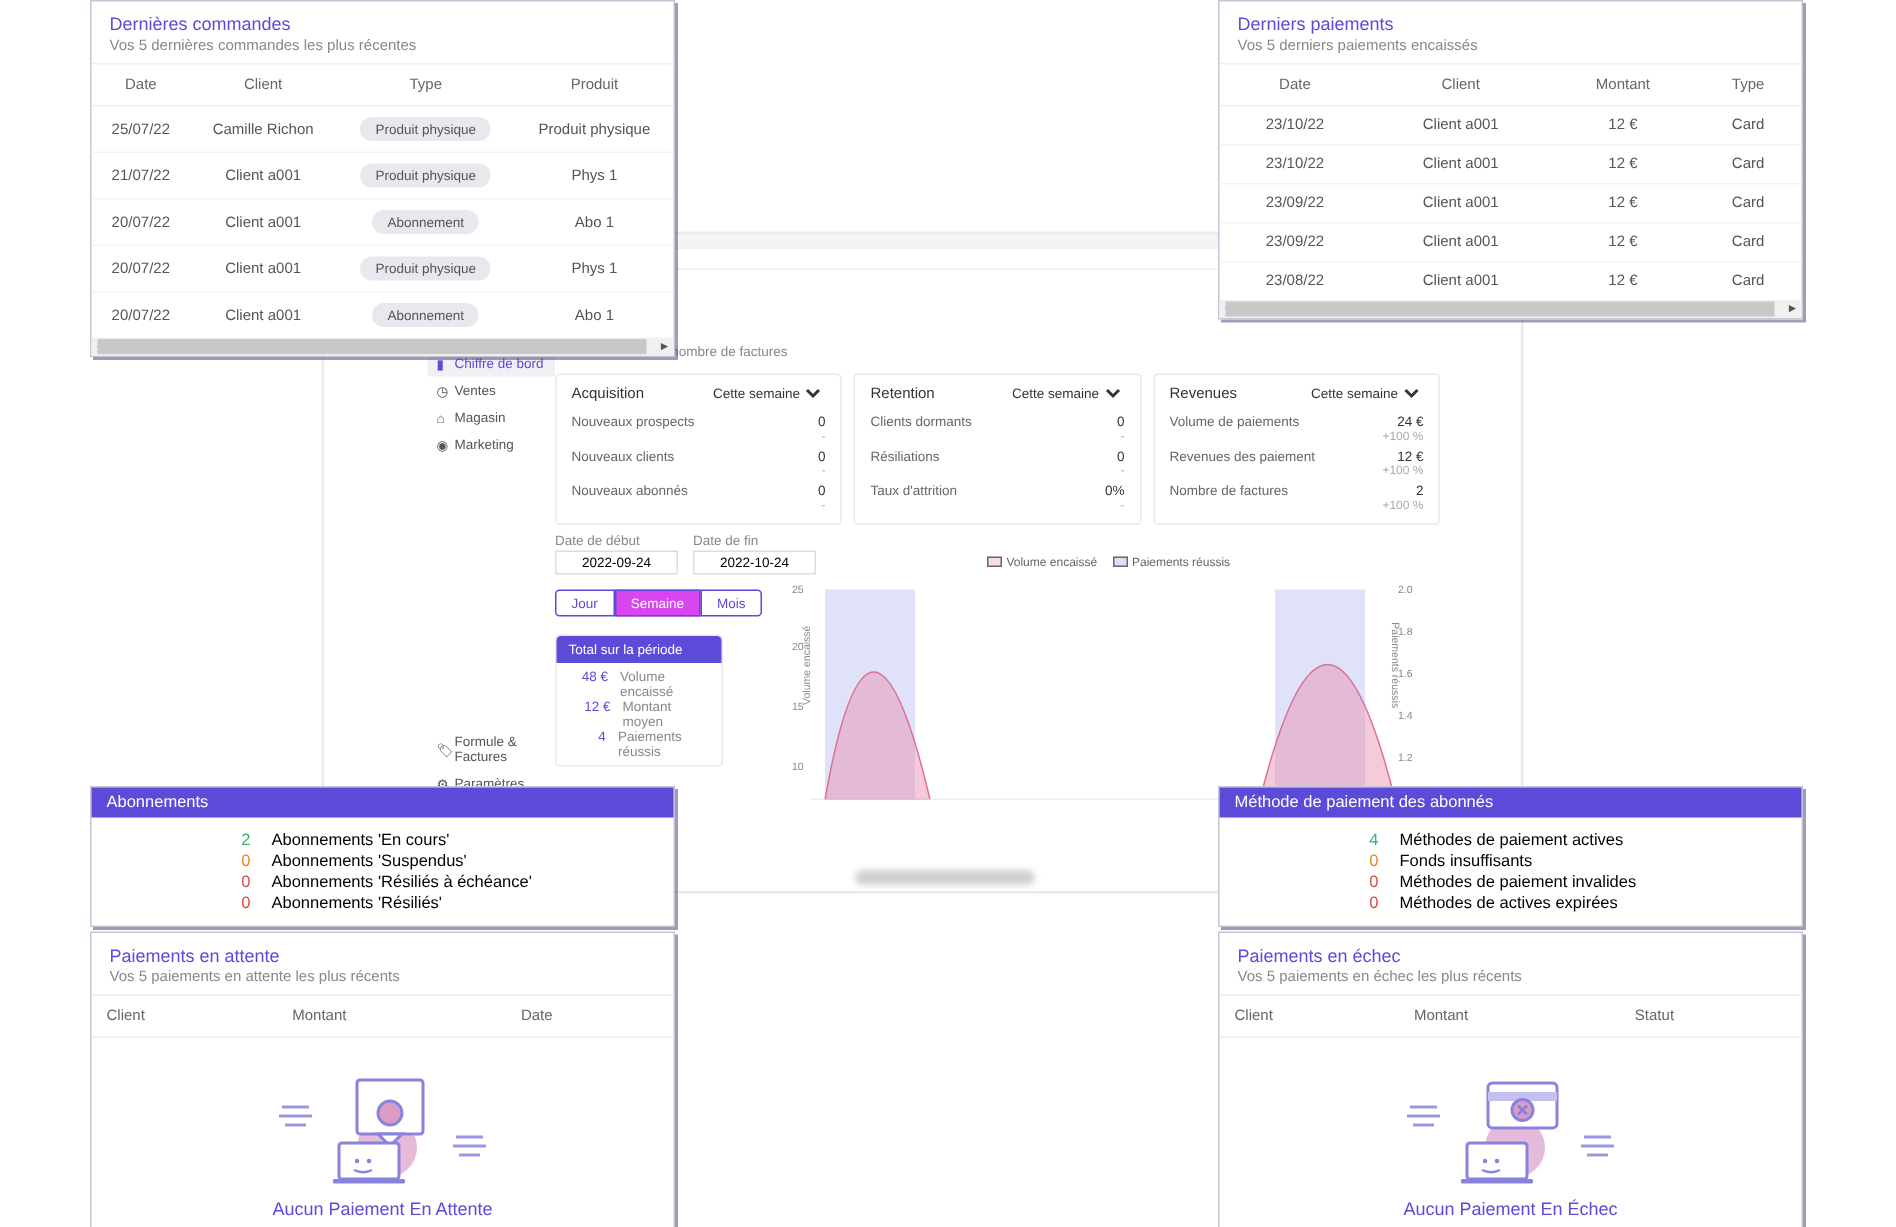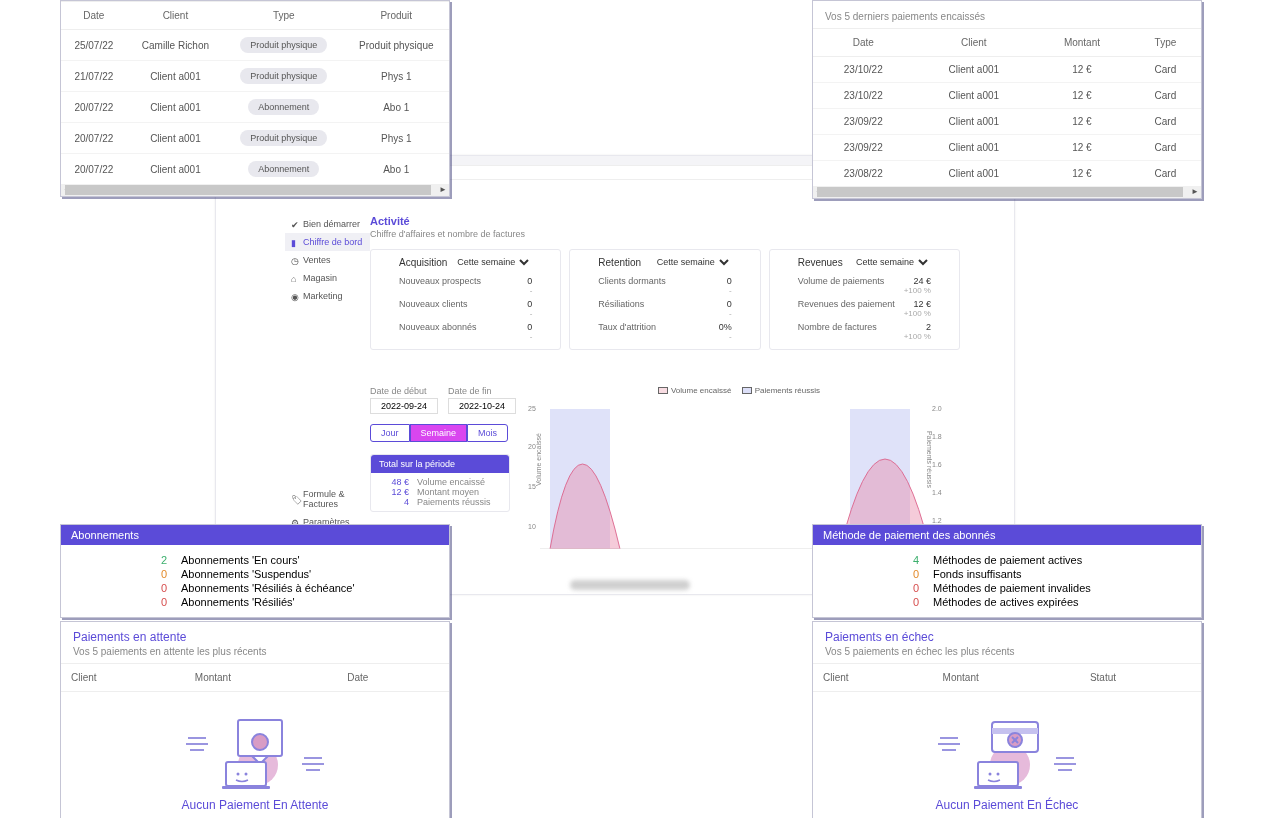--- a/index.html
+++ b/index.html
@@ -22,45 +22,45 @@
 .bg-sidebar .item.active { background: #f0f0f5; color: #5b4bd8; }
 .bg-sidebar .icon { width: 8px; height: 8px; display: inline-block; }
 .bg-main {
   position: absolute; left: 370px; top: 215px; width: 590px;
 }
 .bg-section-title { color: #5b4bd8; font-size: 11px; font-weight: 600; }
 .bg-section-sub { color: #888; font-size: 9px; margin-top: 2px; margin-bottom: 10px;}
 .bg-cards { display: flex; gap: 8px; }
 .bg-card {
   flex: 1; border: 1px solid #e8e8ee; border-radius: 3px;
-  padding: 6px 28px; background: #fff; font-size: 9px;
+  padding: 6px 10px; background: #fff; font-size: 9px;
 }
 .bg-card .card-head { display: flex; justify-content: space-between; align-items: center; margin-bottom: 6px; }
 .bg-card .card-title { color: #333; font-size: 10px; }
 .bg-card select {
   font-size: 9px; border: none; background: #fff; color: #333;
 }
 .bg-row { display: flex; justify-content: space-between; color: #666; padding: 2px 0; }
 .bg-row .val { color: #333; text-align: right; }
 .bg-row .sub { color: #aaa; font-size: 8px; }
-.bg-dates-row { display: flex; gap: 30px; margin-top: 36px; }
+.bg-dates-row { display: flex; gap: 30px; margin-top: 5px; }
 .bg-dates { font-size: 9px; color: #888; }
-.bg-dates input { display: block; width: 68px; font-size: 9px; border: 1px solid #ddd; padding: 2px 4px; margin-top: 2px; text-align: center;}
+.bg-dates input { display: block; width: 82px; font-size: 9px; border: 1px solid #ddd; padding: 2px 4px; margin-top: 2px; text-align: center;}
 .bg-toggle { margin-top: 10px; display: flex; gap: 0; }
 .bg-toggle button { font-size: 9px; padding: 3px 10px; border: 1px solid #5b4bd8; background: #fff; color: #5b4bd8; cursor: pointer;}
 .bg-toggle button.active { background: #d946ef; color: #fff; }
 .bg-toggle button:first-child { border-radius: 3px 0 0 3px; }
 .bg-toggle button:last-child { border-radius: 0 3px 3px 0; }
-.bg-total { margin-top: 12px; border: 1px solid #e8e8ee; border-radius: 3px; width: 140px;}
+.bg-total { margin-top: 12px; border: 1px solid #e8e8ee; border-radius: 3px; width: 112px;}
 .bg-total-head { background: #5b4bd8; color: #fff; font-size: 9px; padding: 4px 8px; border-radius: 3px 3px 0 0;}
 .bg-total-body { padding: 4px 8px; font-size: 9px; color: #888;}
 .bg-total-body .r { display: flex; gap: 8px;}
 .bg-total-body .r .n { color: #5b4bd8; width: 30px; text-align: right;}
 .bg-chart {
-  position: absolute; left: 520px; top: 370px; width: 430px; height: 170px; margin-top: 16px;
+  position: absolute; left: 520px; top: 370px; width: 430px; height: 170px;
 }
 .bg-legend { font-size: 8px; color: #666; text-align: center; margin-bottom: 4px;}
 .bg-legend .chip { display: inline-block; width: 10px; height: 7px; vertical-align: middle; margin: 0 3px 0 8px; border: 1px solid; }
 .chip-pink { background: rgba(232,140,160,0.3); border-color: rgba(232,140,160,0.8); }
 .chip-blue { background: rgba(140,150,232,0.3); border-color: rgba(140,150,232,0.8); }
 .bg-chart-svg { width: 430px; height: 150px; }
 .bg-ylabel { position: absolute; left: -8px; top: 70px; transform: rotate(-90deg); font-size: 7px; color: #888;}
 .bg-ylabel2 { position: absolute; right: -8px; top: 70px; transform: rotate(90deg); font-size: 7px; color: #888;}
 .browser-frame {
   position: absolute; left: 215px; top: 155px;
@@ -292,20 +292,24 @@
     <path d="M30,150 Q60,-20 100,150 Z" fill="rgba(232,140,170,0.45)" stroke="rgba(220,100,140,0.9)" stroke-width="1"></path>
     <path d="M320,150 Q365,-30 410,150 Z" fill="rgba(232,140,170,0.45)" stroke="rgba(220,100,140,0.9)" stroke-width="1"></path>
 
     <line x1="20" y1="150" x2="410" y2="150" stroke="#ddd"></line>
   </svg>
 </div>
 
 <div class="browser-blur"></div>
 
 <div id="p-orders" class="panel">
+  <div class="panel-header">
+    <div class="panel-title">Dernières commandes</div>
+    <div class="panel-sub">Vos 5 dernières commandes les plus récentes</div>
+  </div>
   <table class="tbl th-center">
     <thead>
         <tr>
           <th>Date</th>
           <th>Client</th>
           <th>Type</th>
           <th>Produit</th>
         </tr>
       </thead>
     <tbody>
@@ -344,20 +348,21 @@
   </table>
   <div class="hscroll">
     <div class="hscroll-arrow" style="left:0">◄</div>
     <div class="hscroll-thumb"></div>
     <div class="hscroll-arrow" style="right:0">►</div>
   </div>
 </div>
 
 <div id="p-payments" class="panel">
   <div class="panel-header">
+    <div class="panel-title">Derniers paiements</div>
     <div class="panel-sub">Vos 5 derniers paiements encaissés</div>
   </div>
   <table class="tbl th-center">
     <thead>
         <tr>
           <th>Date</th>
           <th>Client</th>
           <th>Montant</th>
           <th>Type</th>
         </tr>

